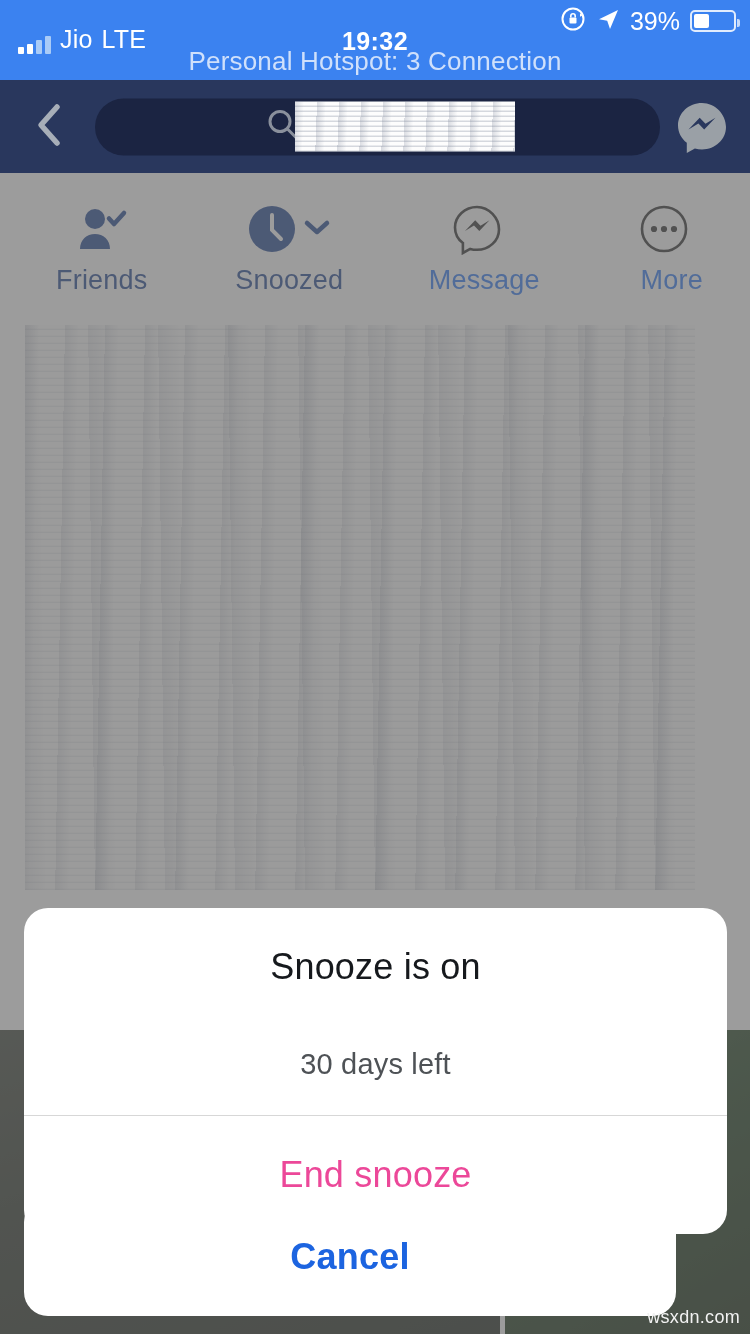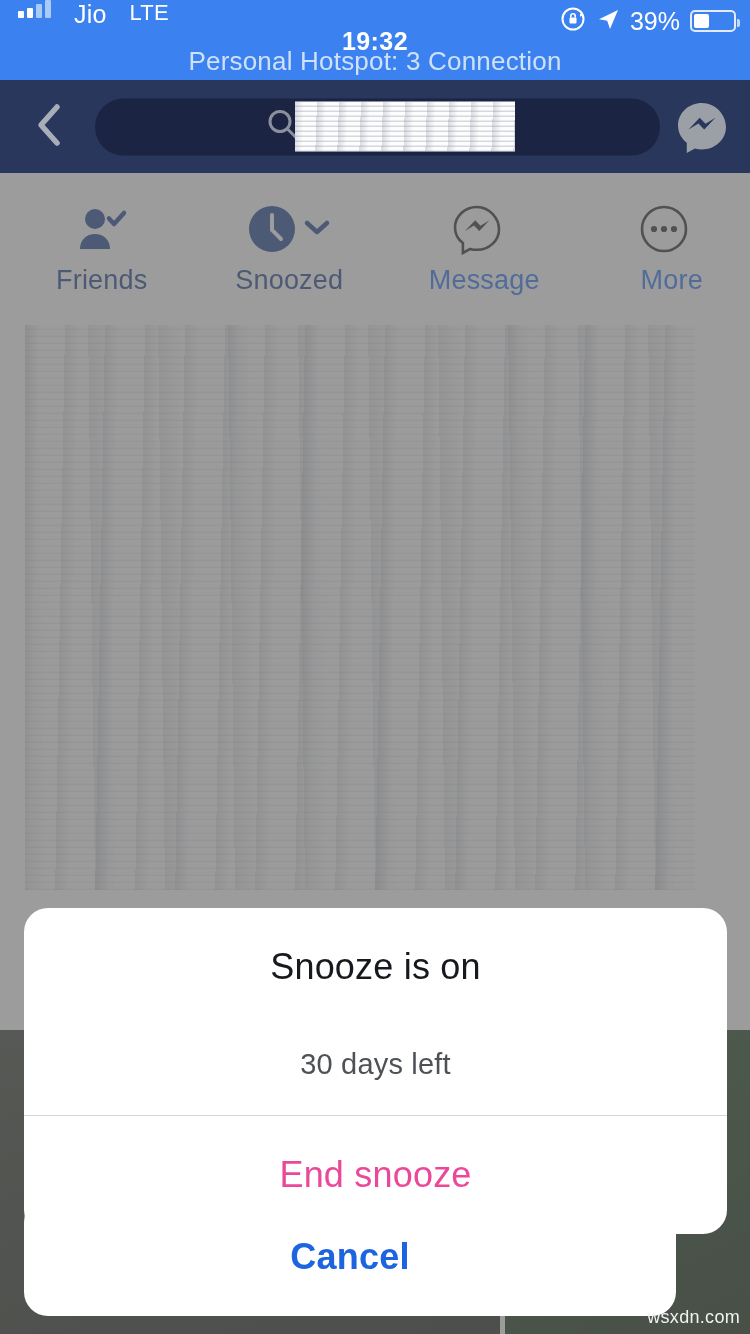--- a/index.html
+++ b/index.html
@@ -21,31 +21,31 @@
     position:absolute; left:0; top:0;
     width:750px; height:80px;
     background:#3b82f0;
     color:#ffffff;
   }
   #status-row {
     position:absolute; left:0; top:0; width:750px; height:42px;
     display:flex; align-items:center;
   }
   .sb-left {
-    position:absolute; left:18px; top:0; height:42px;
-    display:flex; align-items:flex-start; gap:23px;
+    position:absolute; left:18px; top:12px; height:42px;
+    display:flex; align-items:flex-end; gap:9px;
   }
   .signal-bars { display:flex; align-items:flex-end; gap:3px; height:18px; }
   .signal-bars i { display:block; width:6px; border-radius:1px; background:#ffffff; }
   .signal-bars i:nth-child(1){ height:7px; }
   .signal-bars i:nth-child(2){ height:10px; }
   .signal-bars i:nth-child(3){ height:14px; background:#a9cbf7; }
   .signal-bars i:nth-child(4){ height:18px; background:#a9cbf7; }
   .carrier { font-size:25px; letter-spacing:0.2px; }
-  .network { font-size:22px; letter-spacing:0.2px; }
+  .network { font-size:25px; letter-spacing:0.2px; }
 
   .sb-clock {
     position:absolute; left:0; top:0; width:750px; height:42px;
     display:flex; align-items:center; justify-content:center;
     font-size:25px; font-weight:bold; letter-spacing:0.4px;margin-top:20px;
   }
   .sb-right {
     position:absolute; right:14px; top:0; height:42px;
     display:flex; align-items:center; gap:10px;
   }

